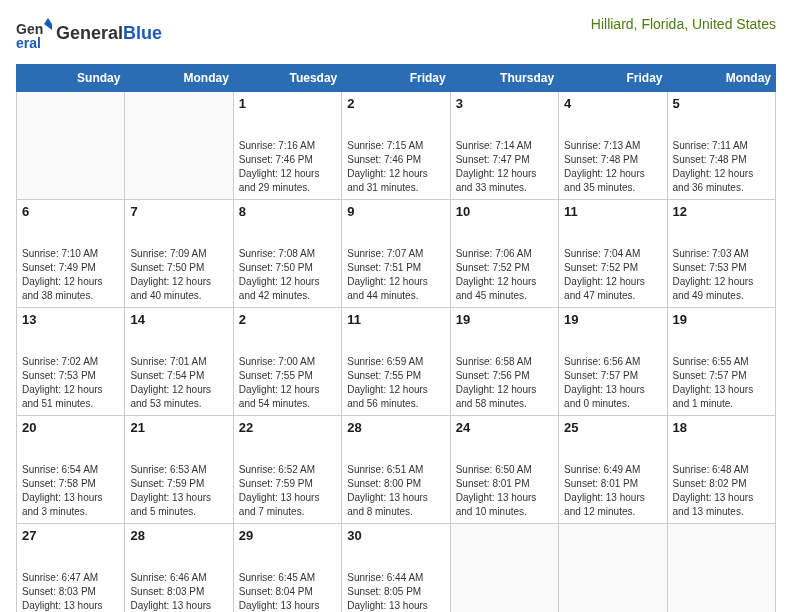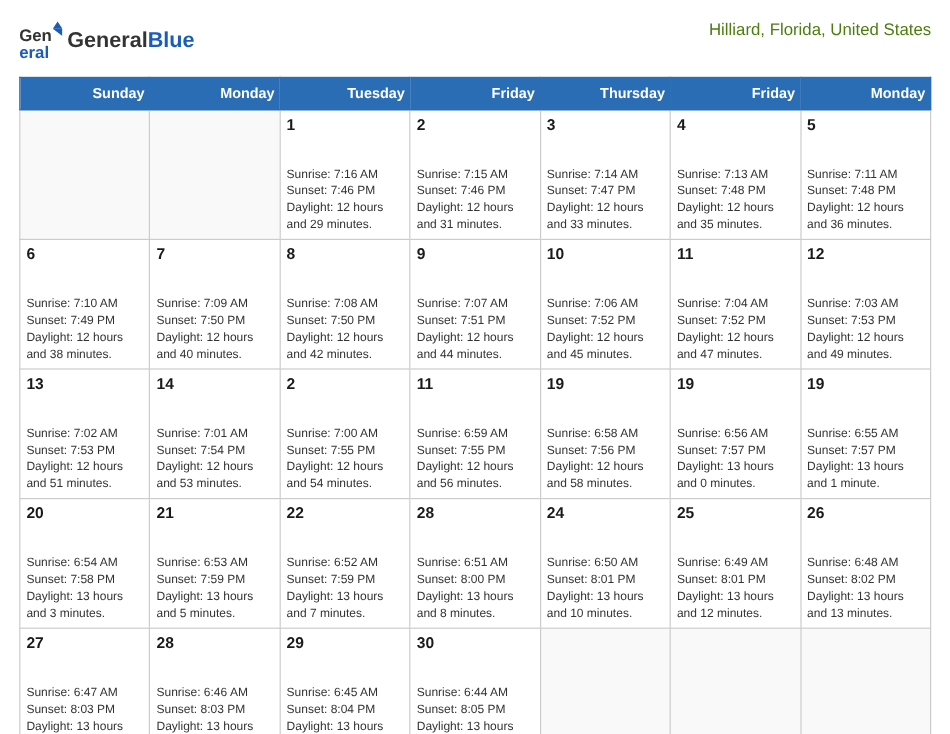--- a/index.html
+++ b/index.html
@@ -224,21 +224,21 @@
         </td>
         <td>
           <span class="day-num">24</span>
           <div class="cell-text">Sunrise: 6:50 AM<br>Sunset: 8:01 PM<br>Daylight: 13 hours and 10 minutes.</div>
         </td>
         <td>
           <span class="day-num">25</span>
           <div class="cell-text">Sunrise: 6:49 AM<br>Sunset: 8:01 PM<br>Daylight: 13 hours and 12 minutes.</div>
         </td>
         <td>
-          <span class="day-num">26</span>
+          <span class="day-num">18</span>
           <div class="cell-text">Sunrise: 6:48 AM<br>Sunset: 8:02 PM<br>Daylight: 13 hours and 13 minutes.</div>
         </td>
       </tr>
       <tr>
         <td>
           <span class="day-num">27</span>
           <div class="cell-text">Sunrise: 6:47 AM<br>Sunset: 8:03 PM<br>Daylight: 13 hours and 15 minutes.</div>
         </td>
         <td>
           <span class="day-num">28</span>

